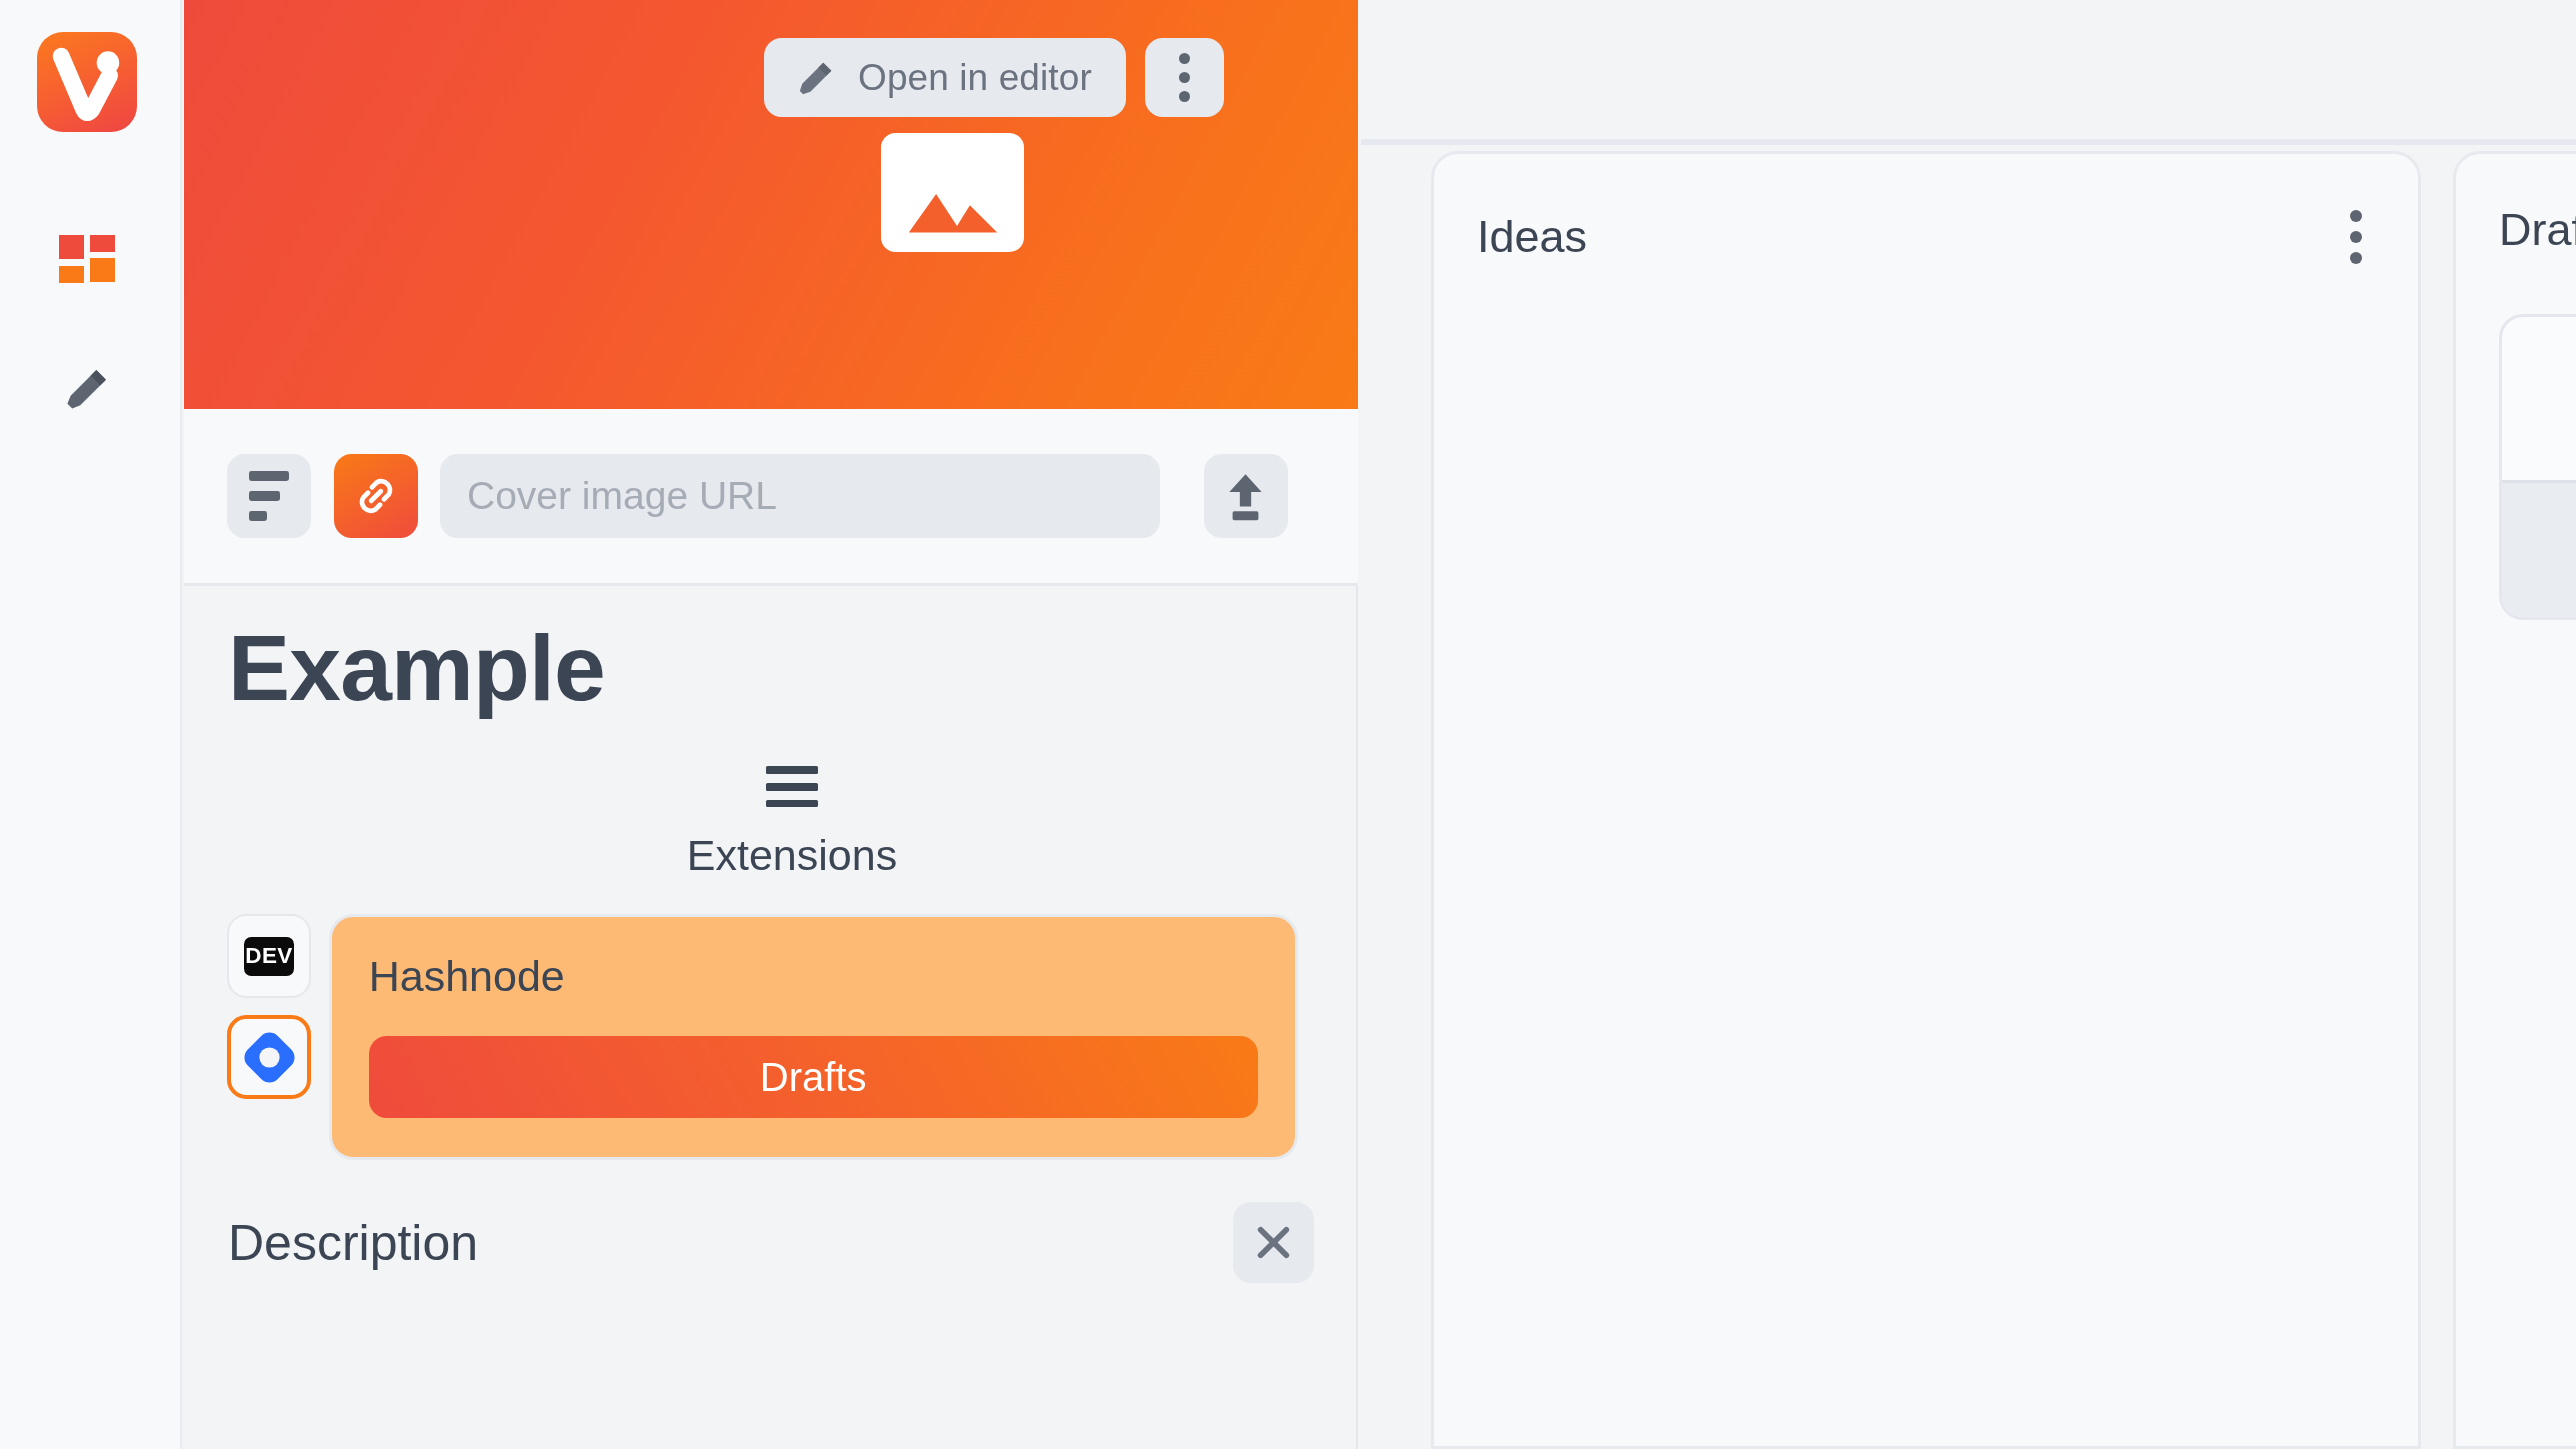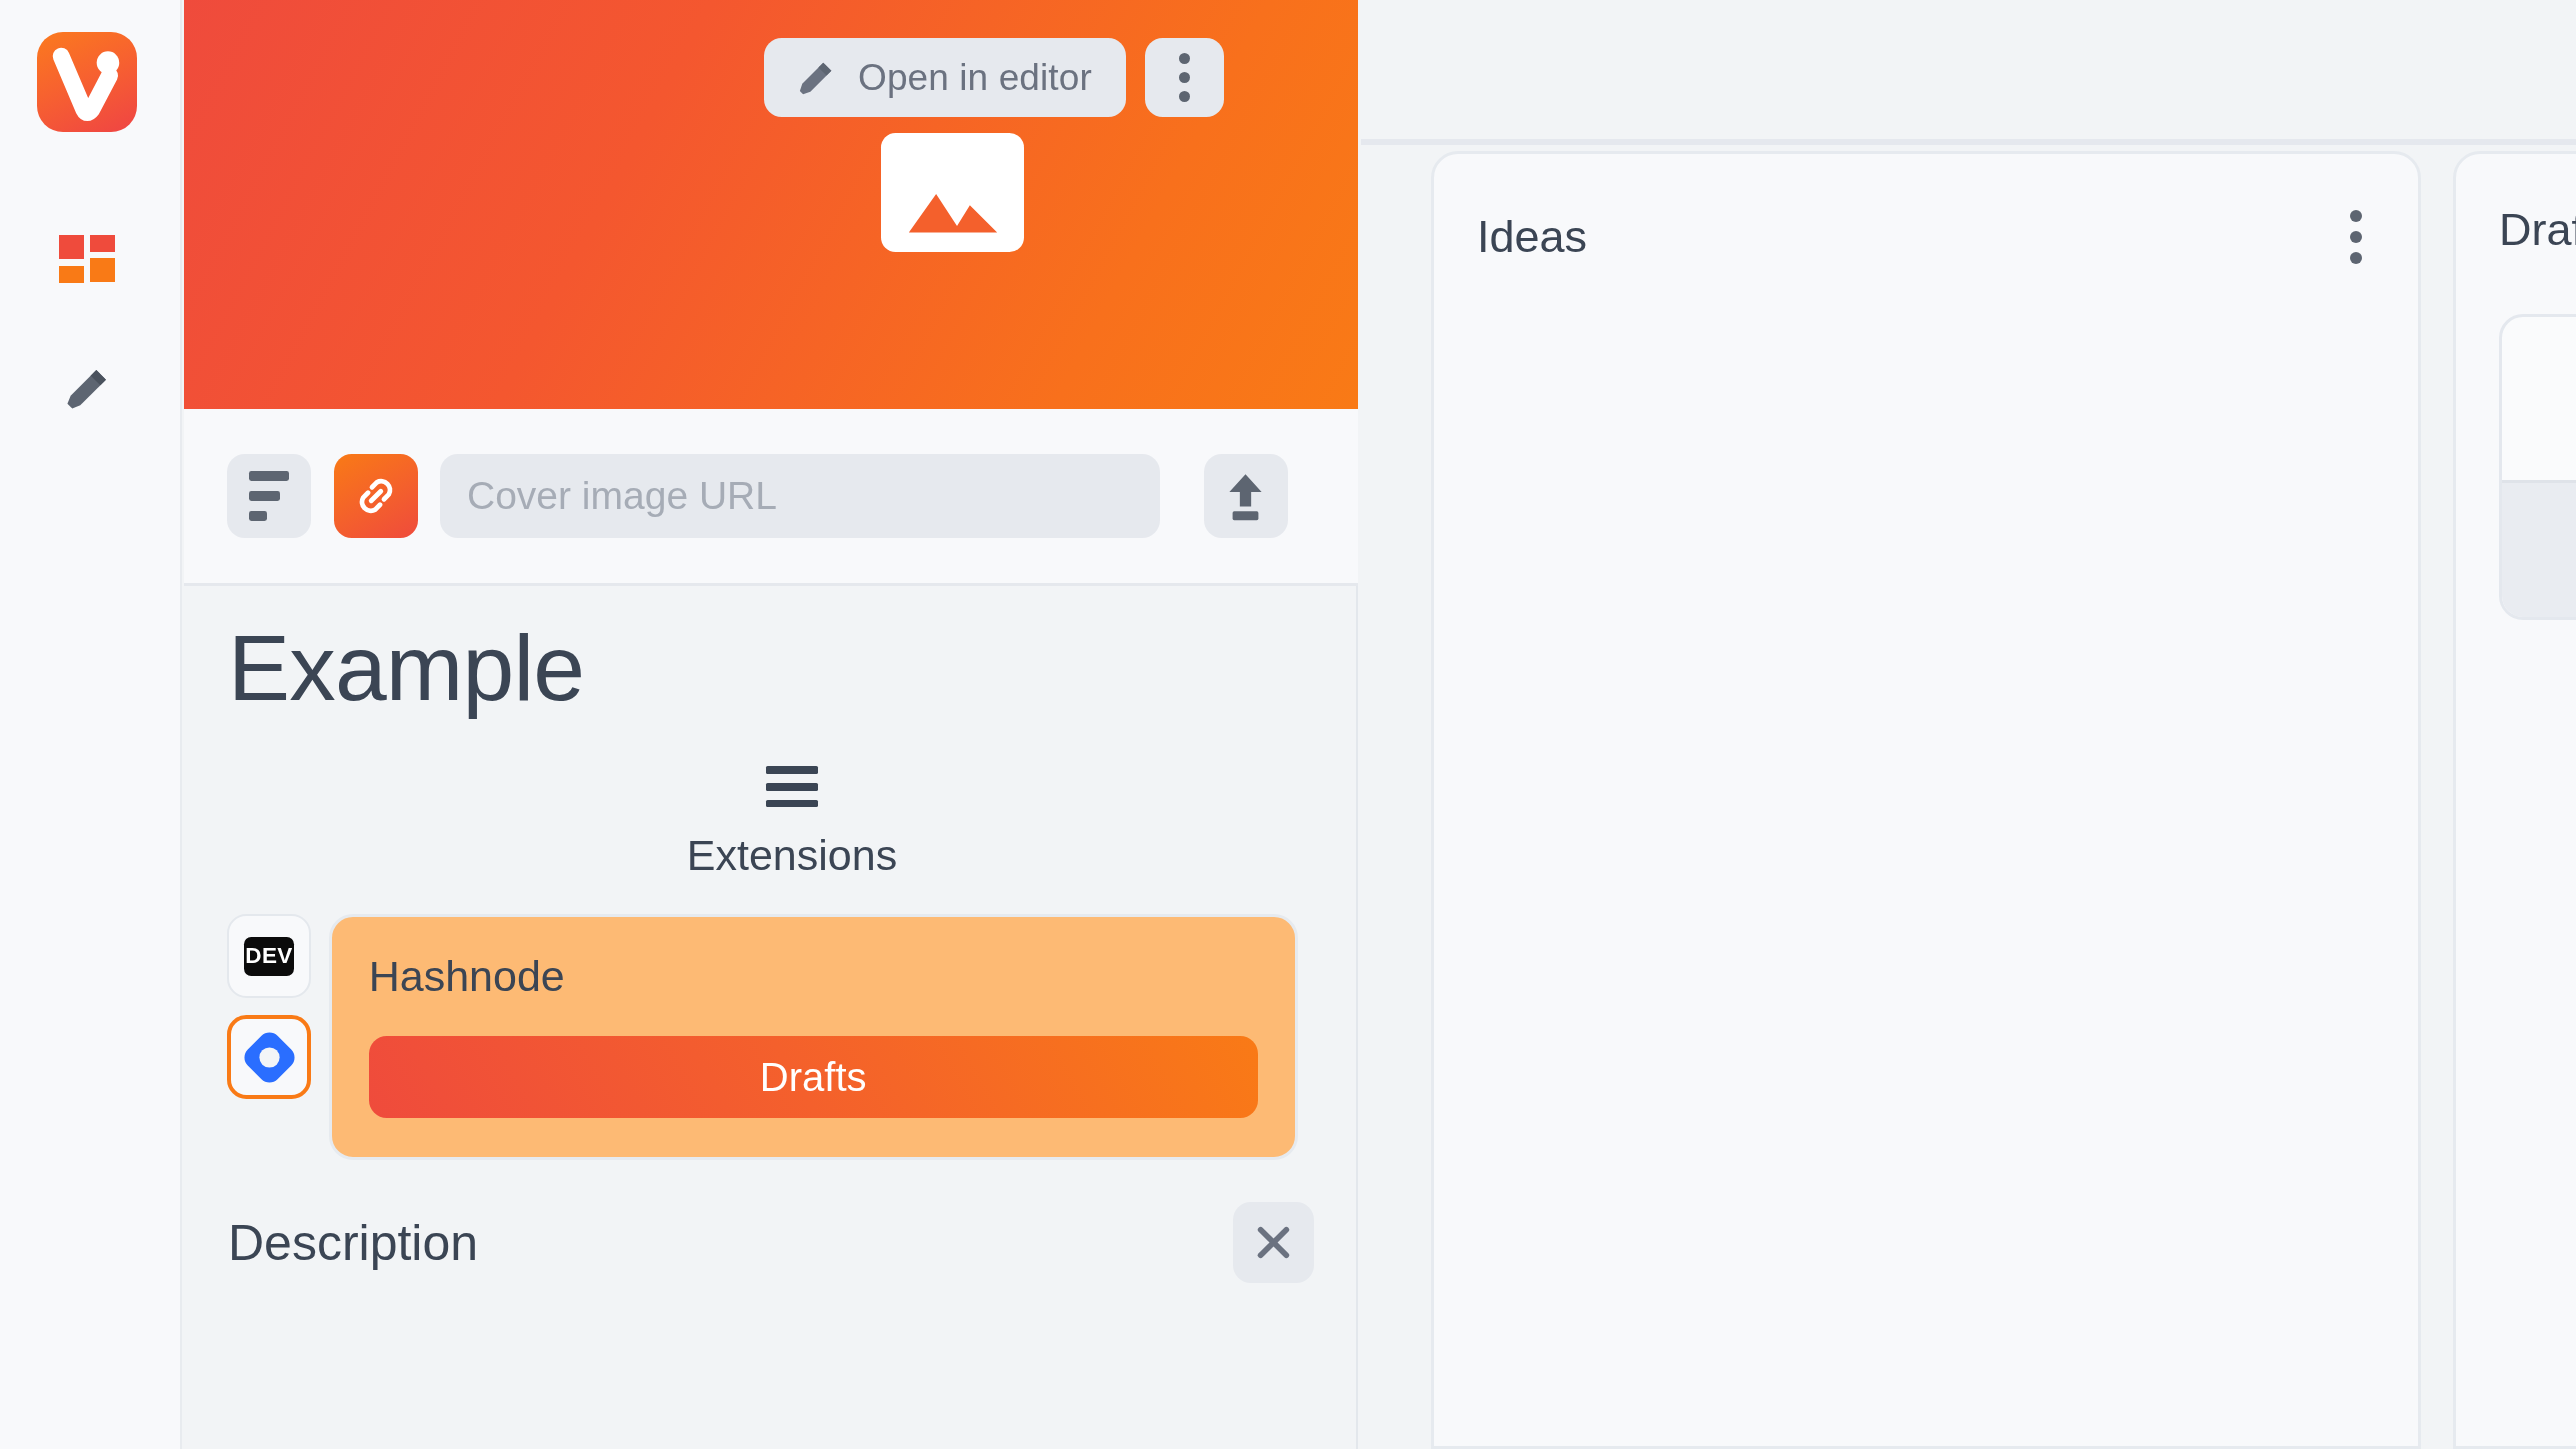--- a/index.html
+++ b/index.html
@@ -150,21 +150,21 @@
   }
   .tb-upload svg { display: block; width: 47px; height: 50px; }
 
   
   .dbody { padding: 32px 0 0 0; }
 
   .doc-title {
     padding-left: 229px;
     margin-left: 0px;
     font-size: 93px;
-    font-weight: normal;
+    font-weight: bold;
     color: #3b4554;
     line-height: 1.08;
     letter-spacing: -0.8px;
   }
   .detail .doc-title { padding-left: 44px; }
 
   .section-head {
     display: flex; align-items: center; gap: 24px;
     padding-left: 44px;
     margin-top: 48px;

